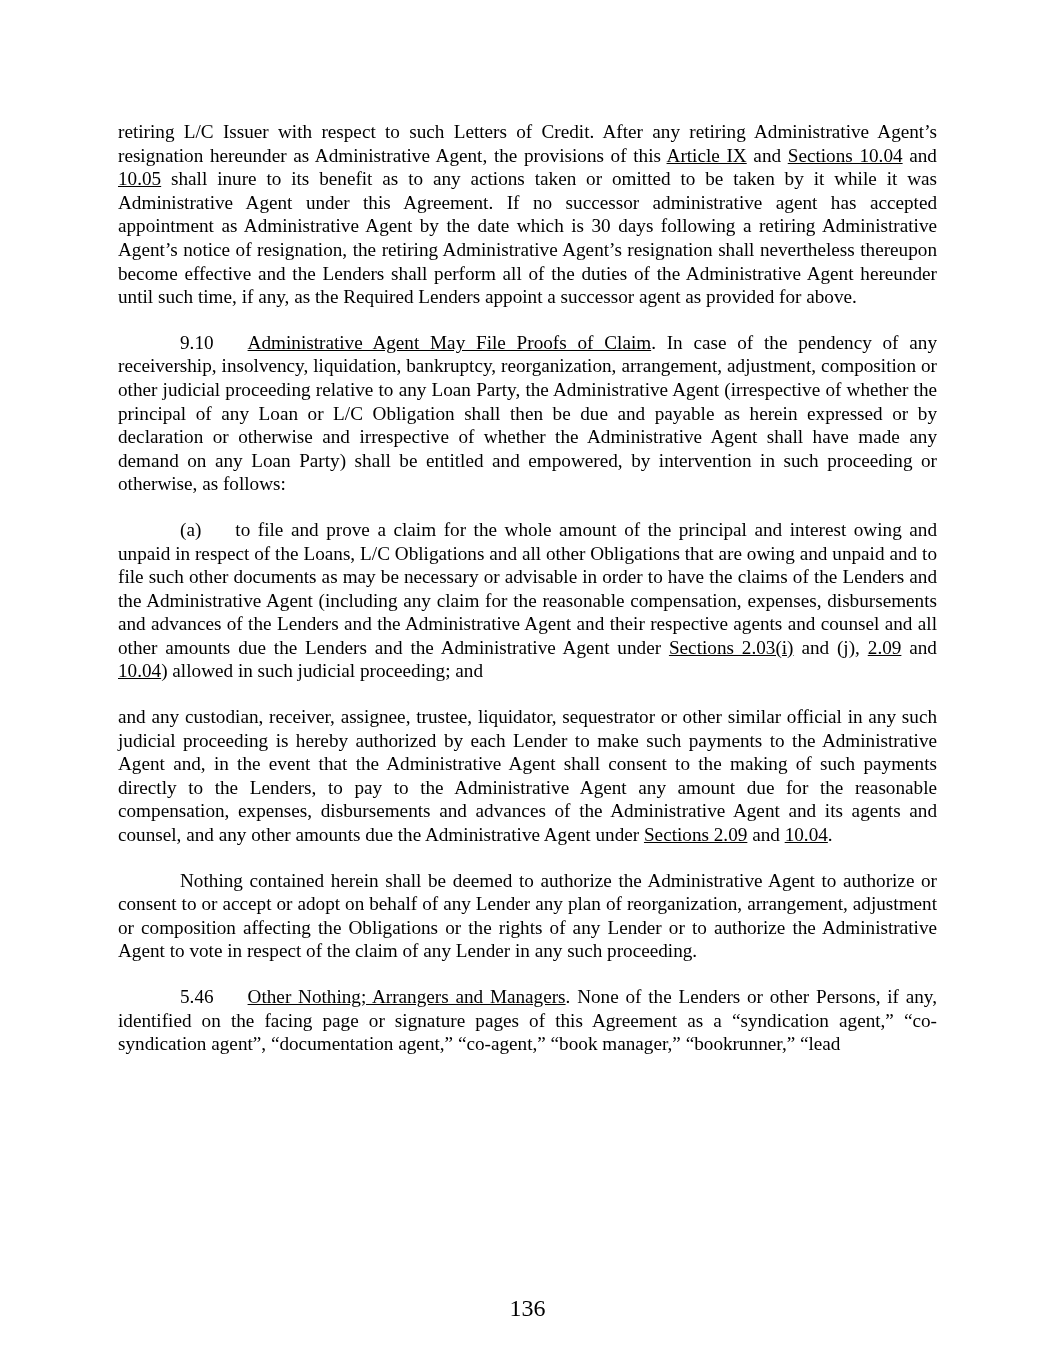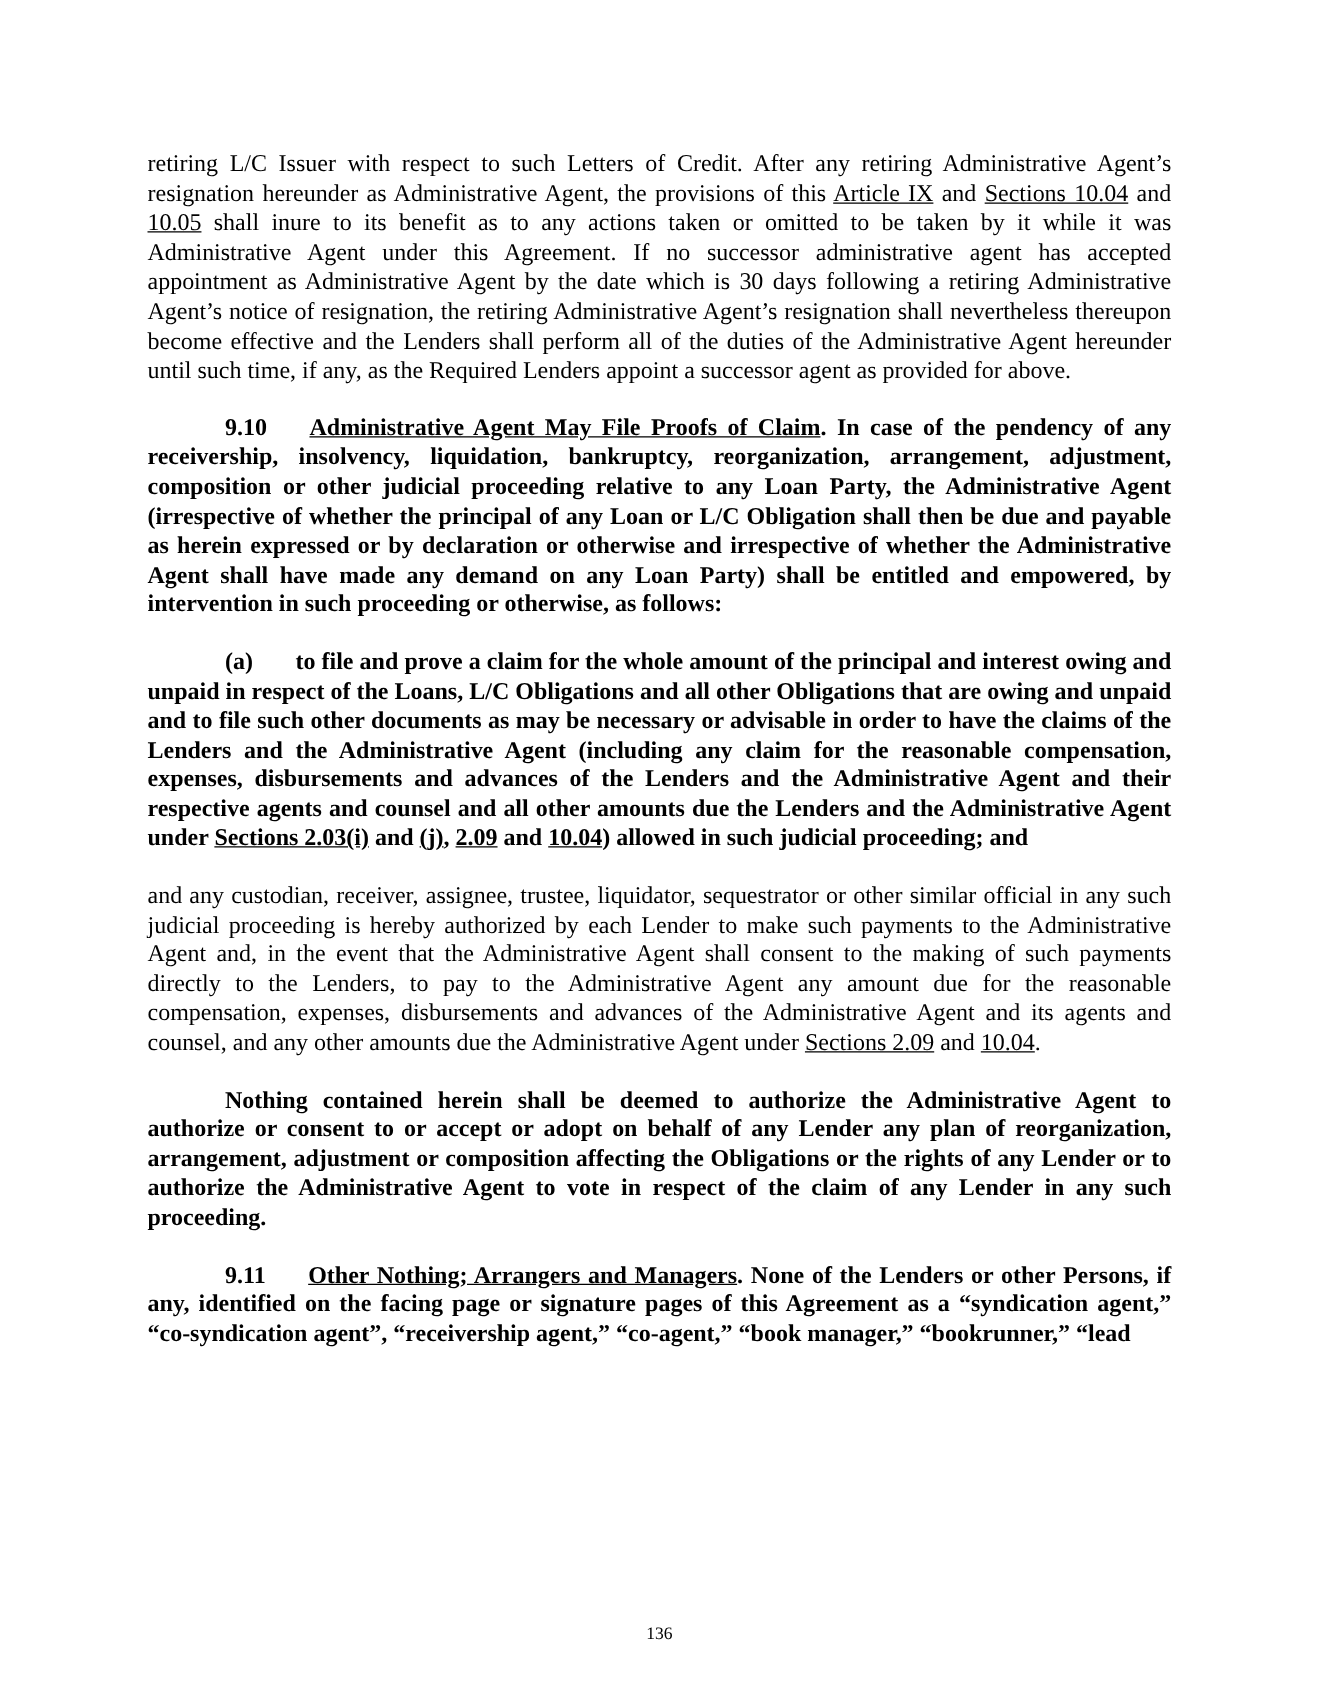--- a/index.html
+++ b/index.html
@@ -23,48 +23,47 @@
   .para {
     font-size: 19.2px;
     line-height: 23.6px;
     text-align: justify;
     text-justify: inter-word;
     margin: 0 0 22px 0;
     hyphens: none;
   }
   .para.indent {
     text-indent: 62px;
-    font-weight: bold;
   }
   .para.last {
     margin-bottom: 0;
   }
   .u {
     text-decoration: underline;
   }
   .tab-gap {
     display: inline-block;
     width: 34px;
   }
   .footer {
     position: absolute;
     left: 0;
     right: 0;
     bottom: 46px;
     text-align: center;
-    font-size: 14px;
+    font-size: 24px;
     line-height: 22px;
   }
 </style>
 </head>
 <body>
 
 <div class="page">
   <div id="body-container">
       <p class="para"><span>retiring L/C Issuer with respect to such Letters of Credit.  After any retiring Administrative Agent’s resignation hereunder as Administrative Agent, the provisions of this </span><span class="u">Article IX</span><span> and </span><span class="u">Sections 10.04</span><span> and </span><span class="u">10.05</span><span> shall inure to its benefit as to any actions taken or omitted to be taken by it while it was Administrative Agent under this Agreement.  If no successor administrative agent has accepted appointment as Administrative Agent by the date which is 30 days following a retiring Administrative Agent’s notice of resignation, the retiring Administrative Agent’s resignation shall nevertheless thereupon become effective and the Lenders shall perform all of the duties of the Administrative Agent hereunder until such time, if any, as the Required Lenders appoint a successor agent as provided for above.</span></p>
       <p class="para indent"><span>9.10</span><span class="tab-gap"></span><span class="u">Administrative Agent May File Proofs of Claim</span><span>.  In case of the pendency of any receivership, insolvency, liquidation, bankruptcy, reorganization, arrangement, adjustment, composition or other judicial proceeding relative to any Loan Party, the Administrative Agent (irrespective of whether the principal of any Loan or L/C Obligation shall then be due and payable as herein expressed or by declaration or otherwise and irrespective of whether the Administrative Agent shall have made any demand on any Loan Party) shall be entitled and empowered, by intervention in such proceeding or otherwise, as follows:</span></p>
       <p class="para indent"><span>(a)</span><span class="tab-gap"></span><span>to file and prove a claim for the whole amount of the principal and interest owing and unpaid in respect of the Loans, L/C Obligations and all other Obligations that are owing and unpaid and to file such other documents as may be necessary or advisable in order to have the claims of the Lenders and the Administrative Agent (including any claim for the reasonable compensation, expenses, disbursements and advances of the Lenders and the Administrative Agent and their respective agents and counsel and all other amounts due the Lenders and the Administrative Agent under </span><span class="u">Sections 2.03(i)</span><span> and </span><span class="u">(j)</span><span>, </span><span class="u">2.09</span><span> and </span><span class="u">10.04</span><span>) allowed in such judicial proceeding; and</span></p>
       <p class="para"><span>and any custodian, receiver, assignee, trustee, liquidator, sequestrator or other similar official in any such judicial proceeding is hereby authorized by each Lender to make such payments to the Administrative Agent and, in the event that the Administrative Agent shall consent to the making of such payments directly to the Lenders, to pay to the Administrative Agent any amount due for the reasonable compensation, expenses, disbursements and advances of the Administrative Agent and its agents and counsel, and any other amounts due the Administrative Agent under </span><span class="u">Sections 2.09</span><span> and </span><span class="u">10.04</span><span>.</span></p>
       <p class="para indent"><span>Nothing contained herein shall be deemed to authorize the Administrative Agent to authorize or consent to or accept or adopt on behalf of any Lender any plan of reorganization, arrangement, adjustment or composition affecting the Obligations or the rights of any Lender or to authorize the Administrative Agent to vote in respect of the claim of any Lender in any such proceeding.</span></p>
-      <p class="para indent last"><span>9.11</span><span class="tab-gap"></span><span class="u">Other Nothing; Arrangers and Managers</span><span>.  None of the Lenders or other Persons, if any, identified on the facing page or signature pages of this Agreement as a “syndication agent,” “co-syndication agent”, “receivership agent,” “co-agent,” “book manager,” “bookrunner,” “lead</span></p>
+      <p class="para indent last"><span>5.46</span><span class="tab-gap"></span><span class="u">Other Nothing; Arrangers and Managers</span><span>.  None of the Lenders or other Persons, if any, identified on the facing page or signature pages of this Agreement as a “syndication agent,” “co-syndication agent”, “documentation agent,” “co-agent,” “book manager,” “bookrunner,” “lead</span></p>
     </div>
   <div class="footer">136</div>
 </div>
 
 </body></html>

